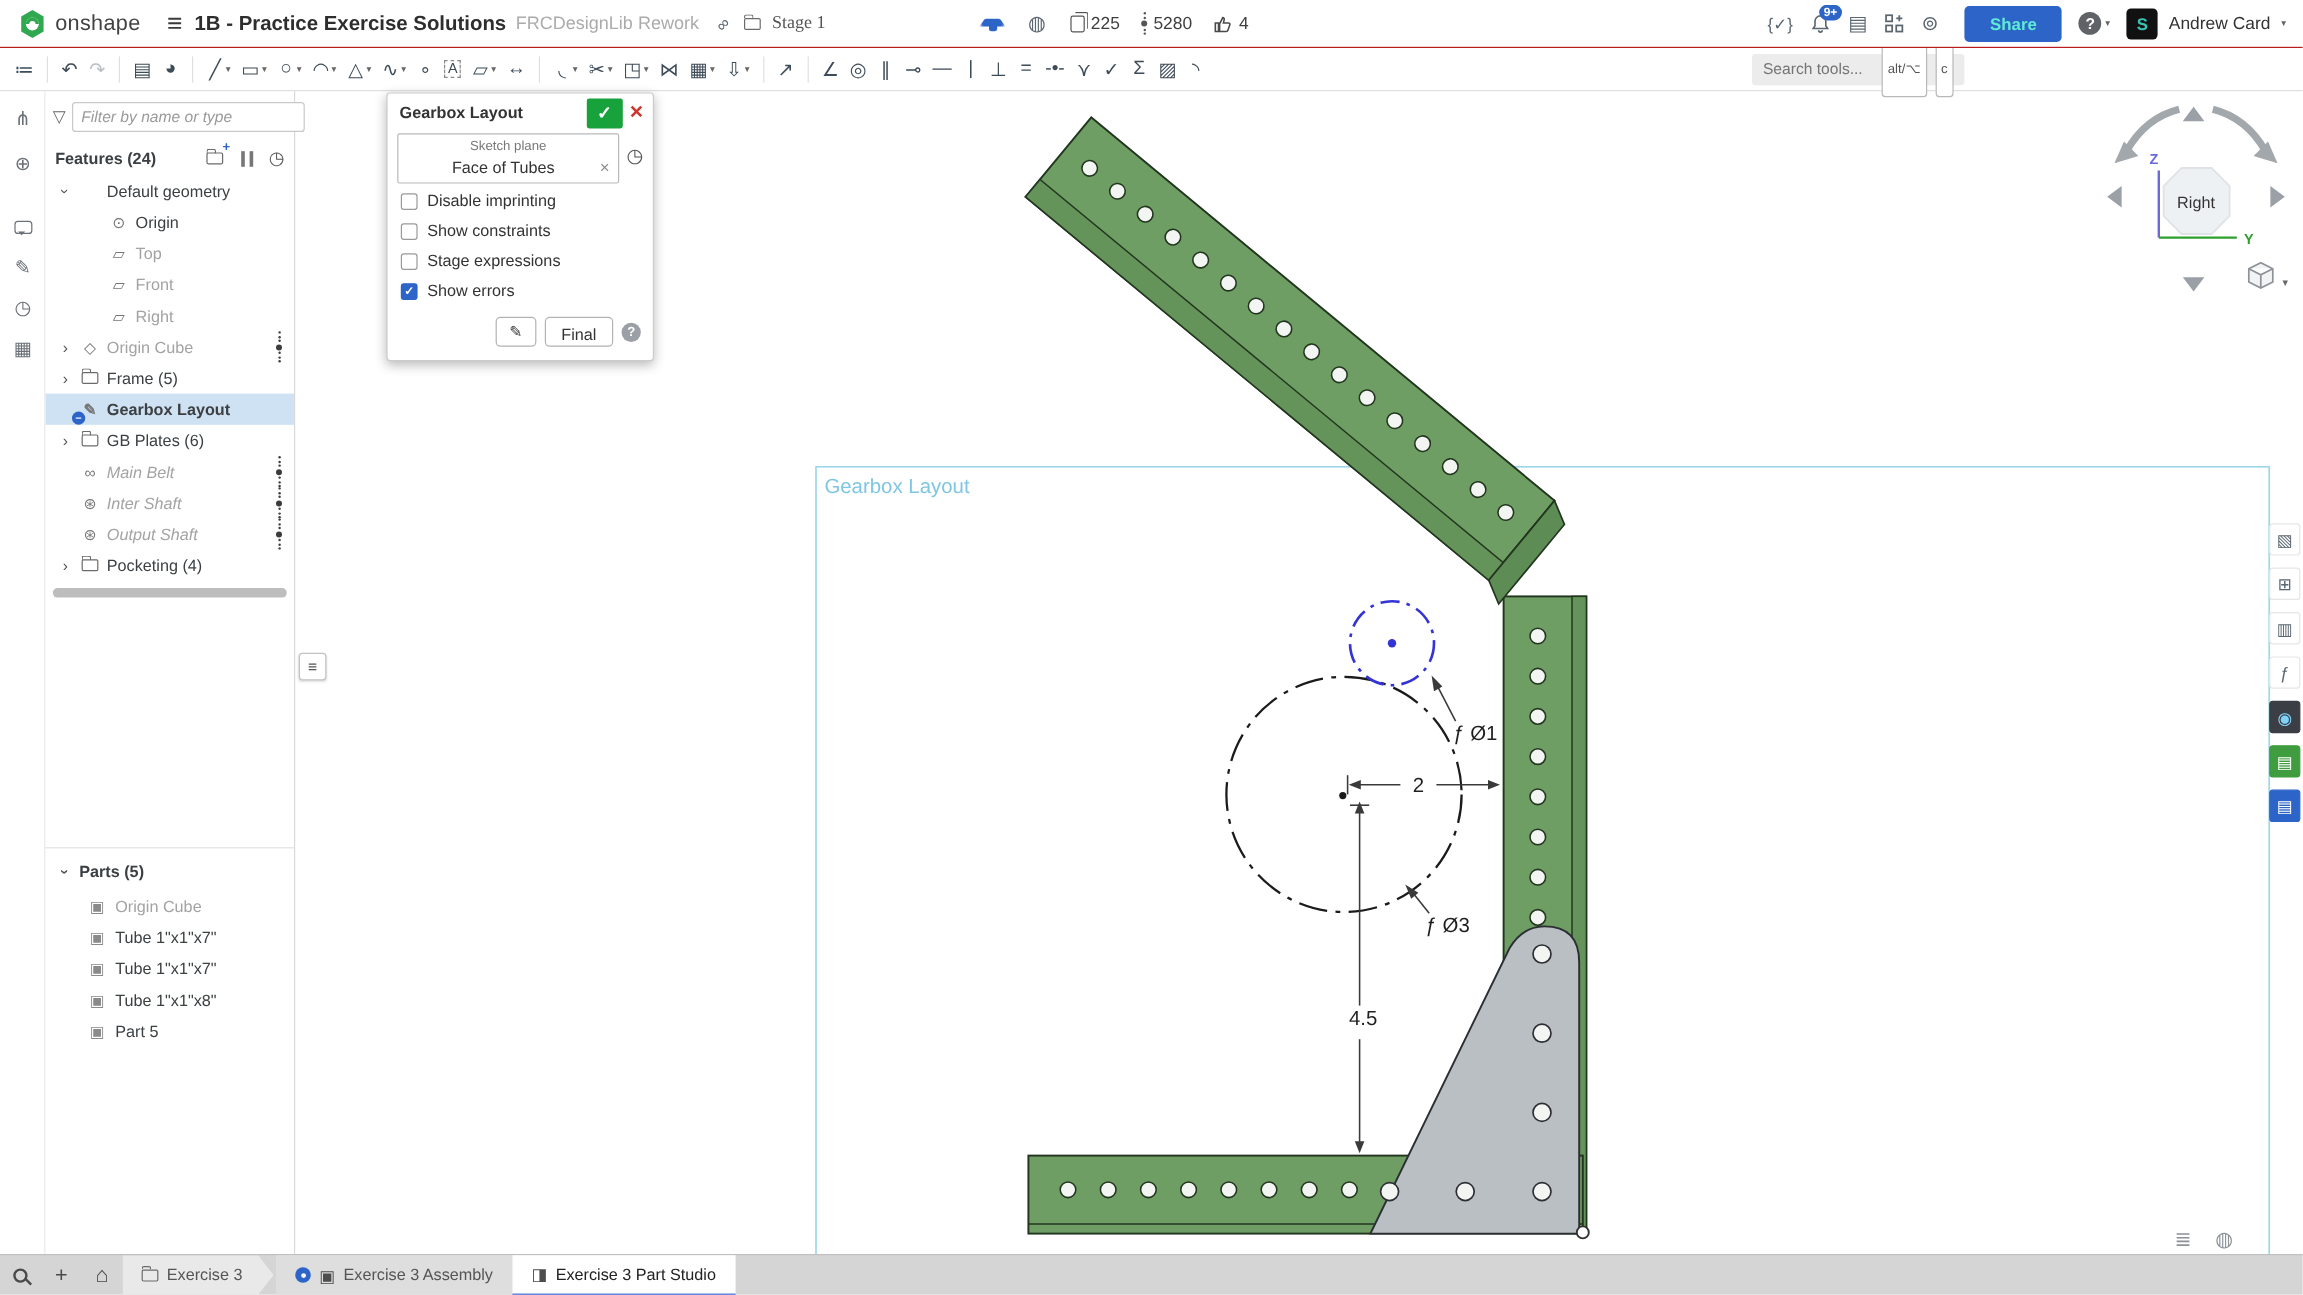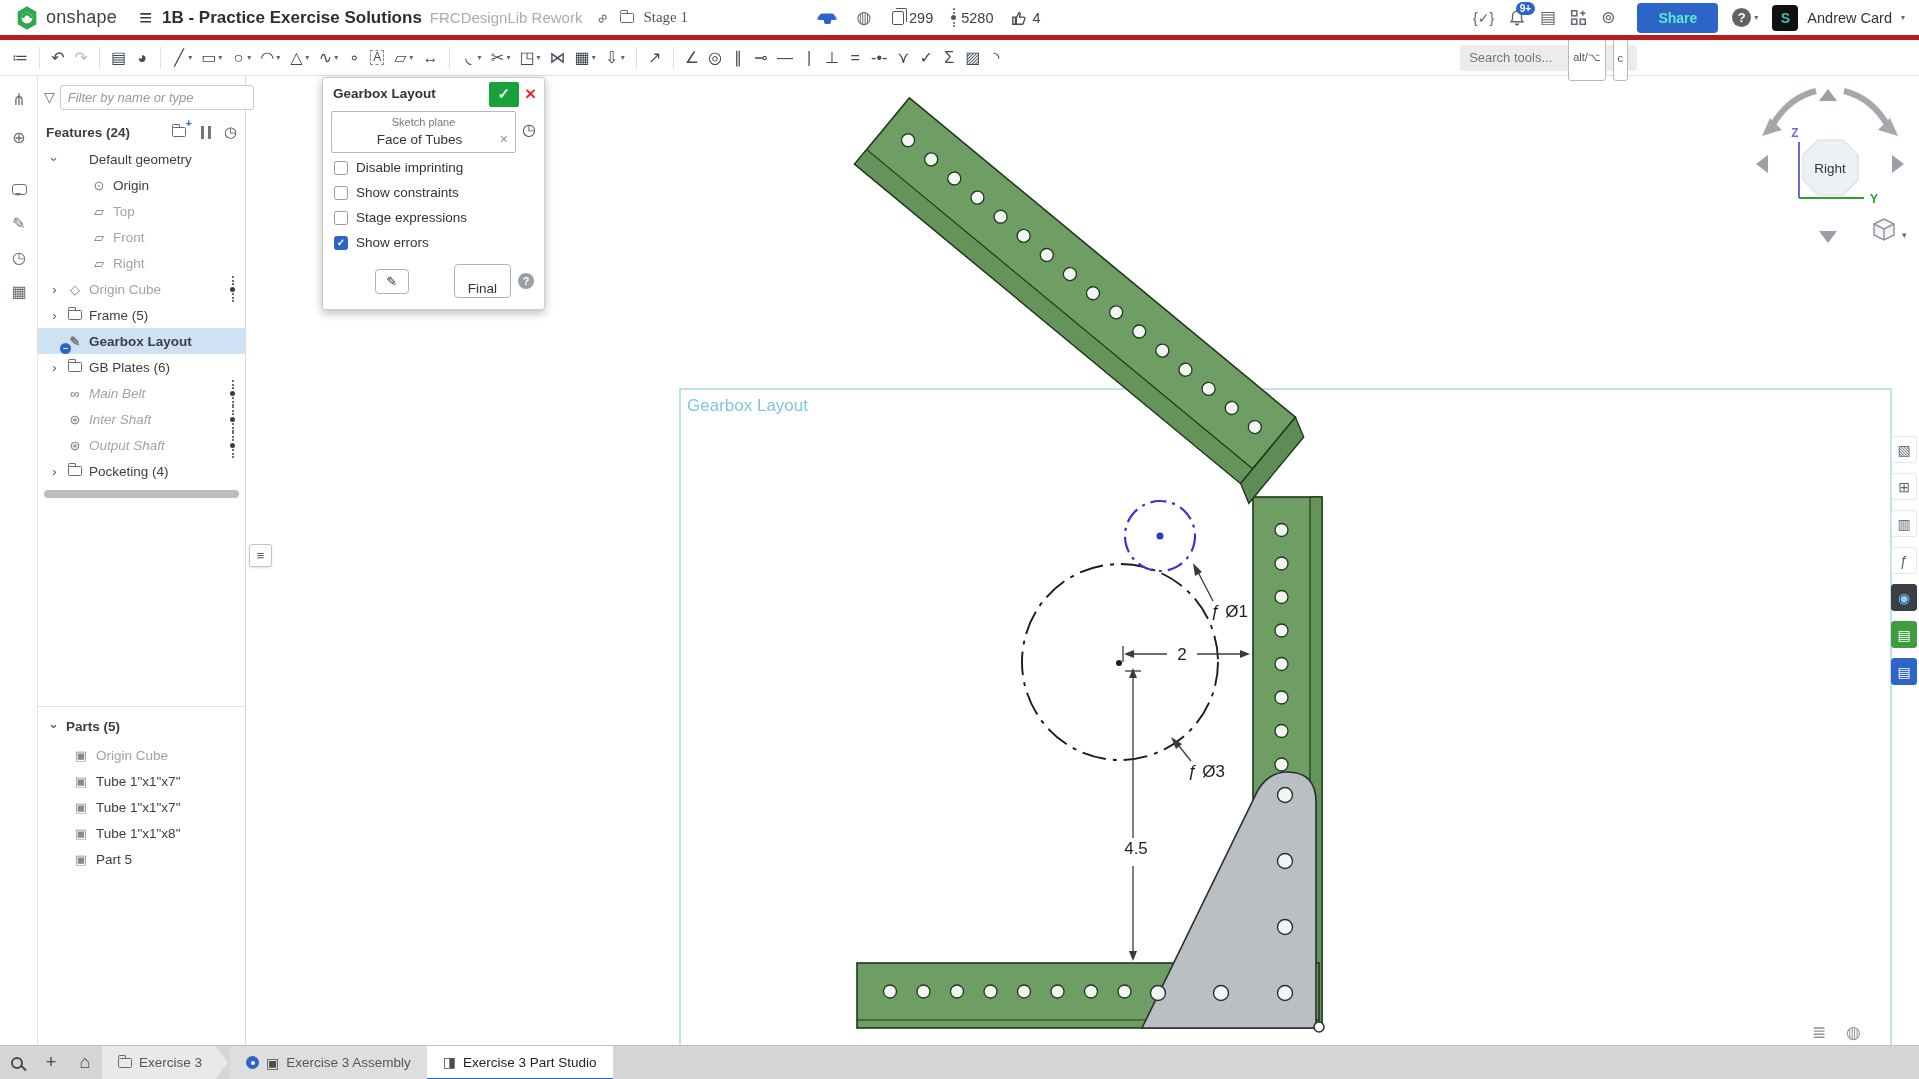--- a/index.html
+++ b/index.html
@@ -1,21 +1,21 @@
 <!DOCTYPE html>
 <html><head>
 <meta charset="utf-8">
 <style>
   * { box-sizing: border-box; margin: 0; padding: 0; }
   html,body { width:1919px; height:1079px; overflow:hidden; background:#fff;
     font-family:"Liberation Sans", sans-serif; position:relative; }
 
   
   #header { position:absolute; top:0; left:0; right:0; height:40px; background:#fff;
-    border-bottom:5px solid #b91c1c; display:flex; align-items:center; padding:0 14px; z-index:40; }
+    border-bottom:1px solid #b91c1c; display:flex; align-items:center; padding:0 14px; z-index:40; }
   .hgap { display:flex; align-items:center; gap:9px; }
   #wordmark { font-size:18px; color:#424242; font-weight:500; letter-spacing:.3px; margin-left:6px; }
   #hamburger { font-size:22px; color:#3a3a3a; margin:0 10px 0 22px; cursor:pointer; }
   #doc-title { font-size:17px; font-weight:bold; color:#2e2e2e; white-space:nowrap; }
   #doc-subtitle { font-size:15px; color:#ababab; margin-left:8px; white-space:nowrap; }
   .hicon { color:#5b6670; font-size:15px; width:20px; height:20px; display:flex;
     align-items:center; justify-content:center; }
   .icon-link { transform:rotate(-45deg); font-size:14px; }
   .fold { width:14px; height:10px; border:1.4px solid #6b6b6b; border-radius:1.5px; position:relative; display:inline-block; }
   .fold::before { content:""; position:absolute; top:-4px; left:-1.4px; width:6px; height:2.6px;
@@ -140,22 +140,22 @@
   #plane-clear { color:#8e8e8e; font-size:14px; cursor:pointer; }
   #dlg-clock { color:#555; font-size:16px; margin-top:9px; cursor:pointer; }
   .chk-row { display:flex; align-items:center; gap:8px; padding:5px 11px; cursor:pointer; }
   .cb { width:14px; height:14px; border:1.6px solid #9a9a9a; border-radius:2.5px; flex:none;
     display:flex; align-items:center; justify-content:center; }
   .cb.on { background:#2d64c8; border-color:#2d64c8; }
   .cb.on::after { content:"✓"; color:#fff; font-size:10px; font-weight:bold; }
   #dlg-foot { display:flex; justify-content:flex-end; align-items:center; gap:7px; padding:9px 10px 11px; }
   #sketch-btn { width:34px; height:25px; border:1px solid #b3b3b3; border-radius:4px; background:#fff;
     display:flex; align-items:center; justify-content:center; font-size:13px; color:#333; cursor:pointer; }
-  #final-btn { height:25px; border:1px solid #b3b3b3; border-radius:4px; background:#fff; padding:16px 13px;
-    font-size:13.5px; color:#333; cursor:pointer; font-family:"Liberation Sans",sans-serif;margin-left:38px; }
+  #final-btn { height:25px; border:1px solid #b3b3b3; border-radius:4px; background:#fff; padding:6px 13px;
+    font-size:13.5px; color:#333; cursor:pointer; font-family:"Liberation Sans",sans-serif; }
   #dlg-help { width:16px; height:16px; border-radius:50%; background:#9aa0a6; color:#fff; font-size:11px;
     font-weight:bold; display:flex; align-items:center; justify-content:center; }
 
   
   #tabbar { position:absolute; left:0; right:0; bottom:0; height:34px; background:#d5d5d5;
     border-top:1px solid #c0c0c0; display:flex; align-items:stretch; z-index:40; }
   .tb-btn { width:34px; display:flex; align-items:center; justify-content:center; color:#4a4a4a;
     font-size:18px; cursor:pointer; }
   .lens { width:12px; height:12px; border:2px solid #4a4a4a; border-radius:50%; position:relative; }
   .lens::after { content:""; position:absolute; width:7px; height:2px; background:#4a4a4a;
@@ -189,21 +189,21 @@
     <span style="color:#555;font-size:15px;">Stage 1</span>
   </span>
   <span class="stat" style="margin-left:130px;">
     <span class="gradcap"></span>
   </span>
   <span class="stat">
       <span class="hicon" style="font-size:17px;">◍</span>
     </span>
   <span class="stat">
     <span class="copysq"></span>
-    <span>299</span>
+    <span>225</span>
   </span>
   <span class="stat">
     <span class="vdots-mini">
         <i></i>
         <i></i>
         <b></b>
         <i></i>
         <i></i>
       </span>
     <span>5280</span>

